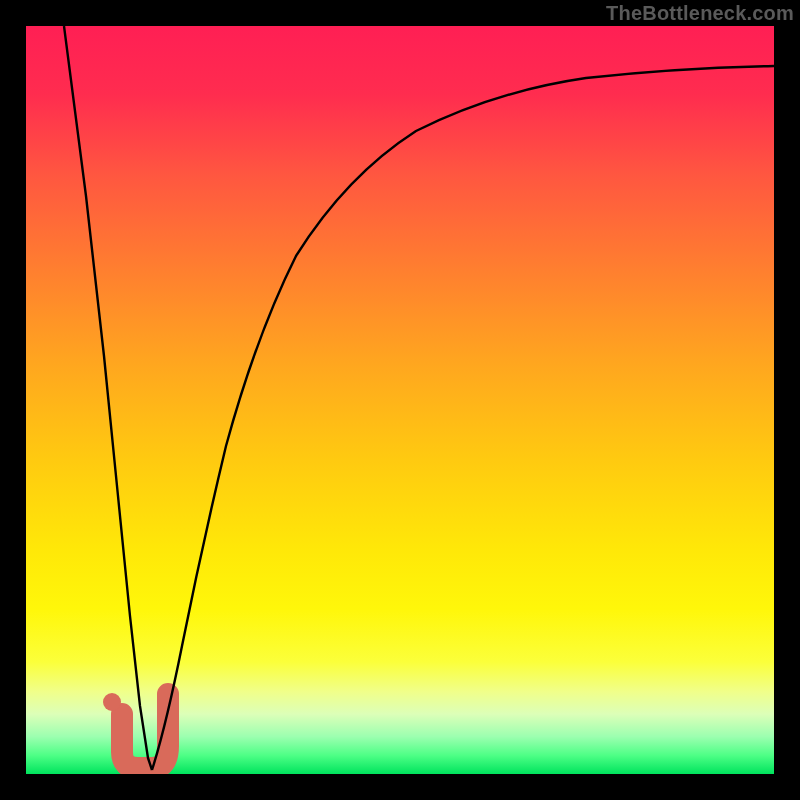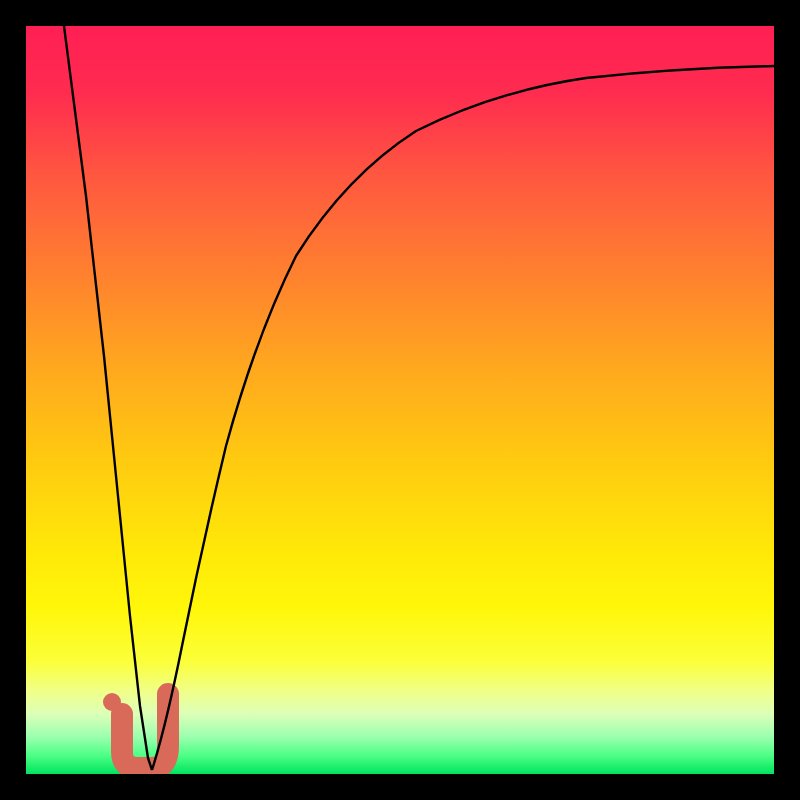--- a/index.html
+++ b/index.html
@@ -35,20 +35,21 @@
   }
   .curves {
     position: absolute;
     inset: 0;
   }
 </style>
 </head>
 <body>
 <div class="stage">
 
+  <div class="watermark">TheBottleneck.com</div>
 
   <div class="plot">
     <svg class="gradient-bg" viewBox="0 0 748 748" preserveAspectRatio="none">
       <defs>
         <linearGradient id="bg" x1="0" y1="0" x2="0" y2="1">
           <stop offset="0%" stop-color="#ff1f54"></stop>
           <stop offset="9%" stop-color="#ff2c4f"></stop>
           <stop offset="20%" stop-color="#ff5740"></stop>
           <stop offset="32%" stop-color="#ff7d30"></stop>
           <stop offset="45%" stop-color="#ffa61f"></stop>

